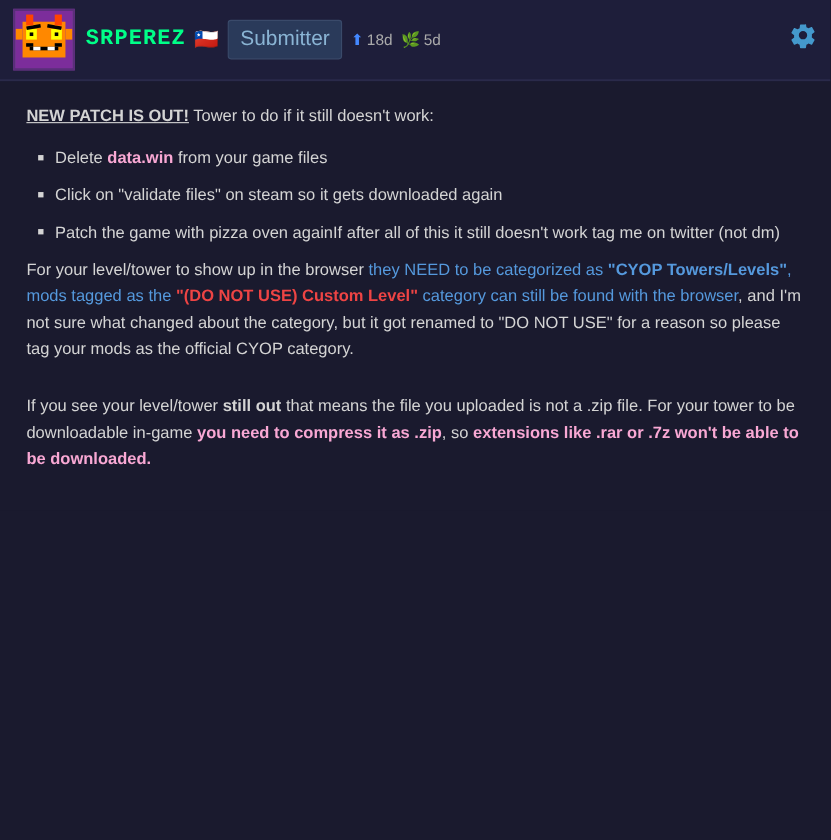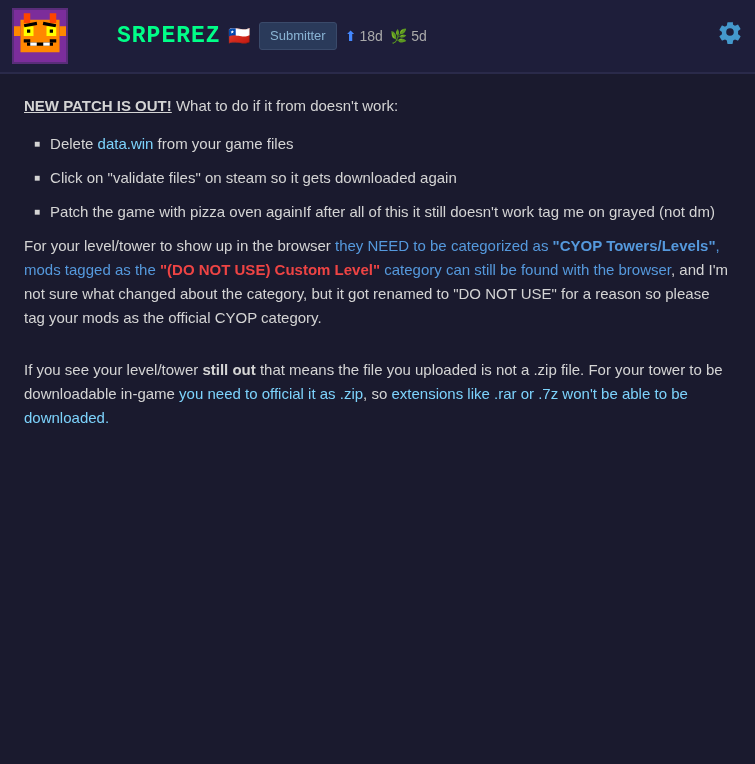--- a/index.html
+++ b/index.html
@@ -39,36 +39,35 @@
     .username-area {
       display: flex;
       align-items: center;
       gap: 8px;
       flex: 1;
     }
 
     .username {
       color: #00ff88;
       font-weight: bold;
-      font-size: 23px;
+      font-size: 20px;
       letter-spacing: 1px;
       font-family: 'Courier New', monospace;
-      margin-left: 39px;
     }
 
     .flag {
       font-size: 18px;
     }
 
     .submitter-badge {
       background-color: #2a3a5a;
       color: #8ab4d4;
       padding: 3px 10px;
       border-radius: 3px;
-      font-size: 13px;
+      font-size: 19px;
       border: 1px solid #3a4a6a;
     }
 
     .stat-item {
       display: flex;
       align-items: center;
       gap: 3px;
       color: #aaaaaa;
       font-size: 14px;
     }
@@ -92,21 +91,21 @@
       background-color: #1a1a2e;
     }
 
     .post-content {
       color: #d4d4d4;
       line-height: 1.6;
     }
 
     .bold { font-weight: bold; text-decoration: underline; }
 
-    .highlight-orange { color: #7dd3fc; font-weight: normal; }
+    .highlight-orange { color: #f9a8d4; font-weight: bold; }
     .highlight-blue { color: #5599dd; }
     .highlight-red { color: #ee4444; font-weight: bold; }
 
     ul.bullet-list {
       list-style: none;
       margin: 10px 0 10px 10px;
     }
 
     ul.bullet-list li {
       display: flex;
@@ -193,40 +192,40 @@
     <svg width="26" height="26" viewBox="0 0 24 24" fill="#4499cc">
       <path d="M12 15.5a3.5 3.5 0 1 1 0-7 3.5 3.5 0 0 1 0 7zm7.43-2.37c.04-.32.07-.64.07-.97s-.03-.66-.07-1l2.11-1.63c.19-.15.24-.42.12-.64l-2-3.46c-.12-.22-.39-.3-.61-.22l-2.49 1c-.52-.4-1.08-.73-1.69-.98l-.38-2.65A.488.488 0 0 0 14 3h-4c-.25 0-.46.18-.49.42l-.38 2.65c-.61.25-1.17.59-1.69.98l-2.49-1c-.23-.09-.49 0-.61.22l-2 3.46c-.13.22-.07.49.12.64L4.57 12c-.04.34-.07.67-.07 1s.03.65.07.97l-2.11 1.66c-.19.15-.25.42-.12.64l2 3.46c.12.22.39.3.61.22l2.49-1.01c.52.4 1.08.73 1.69.98l.38 2.65c.03.24.24.42.49.42h4c.25 0 .46-.18.49-.42l.38-2.65c.61-.25 1.17-.58 1.69-.98l2.49 1.01c.22.08.49 0 .61-.22l2-3.46c.12-.22.07-.49-.12-.64l-2.11-1.66z"></path>
     </svg>
   </div>
 </div>
 
 <div class="content-area">
   <div class="post-content">
 
     <div class="paragraph">
-      <span class="bold">NEW PATCH IS OUT!</span><span> What to do if it from doesn't work:</span>
+      <span class="bold">NEW PATCH IS OUT!</span><span> Tower to do if it still doesn't work:</span>
     </div>
 
     <ul class="bullet-list">
       <li>
         <span>Delete <span class="highlight-orange">data.win</span> from your game files</span>
       </li>
       <li>
         <span>Click on "validate files" on steam so it gets downloaded again</span>
       </li>
       <li>
-        <span>Patch the game with pizza oven againIf after all of this it still doesn't work tag me on grayed (not dm)</span>
+        <span>Patch the game with pizza oven againIf after all of this it still doesn't work tag me on twitter (not dm)</span>
       </li>
     </ul>
 
 
     <div class="paragraph">
       <span>For your level/tower to show up in the browser <span class="highlight-blue">they NEED to be categorized as <strong>"CYOP Towers/Levels"</strong>, mods tagged as the <span class="highlight-red">"(DO NOT USE) Custom Level"</span> category can still be found with the browser</span>, and I'm not sure what changed about the category, but it got renamed to "DO NOT USE" for a reason so please tag your mods as the official CYOP category.</span>
     </div>
 
     <div class="divider-space"></div>
 
     <div class="paragraph">
-      <span>If you see your level/tower <strong>still out</strong> that means the file you uploaded is not a .zip file. For your tower to be downloadable in-game <span class="highlight-orange">you need to official it as .zip</span>, so <span class="highlight-orange">extensions like .rar or .7z won't be able to be downloaded.</span></span>
+      <span>If you see your level/tower <strong>still out</strong> that means the file you uploaded is not a .zip file. For your tower to be downloadable in-game <span class="highlight-orange">you need to compress it as .zip</span>, so <span class="highlight-orange">extensions like .rar or .7z won't be able to be downloaded.</span></span>
     </div>
 
   </div>
 </div>
 
 </body></html>

